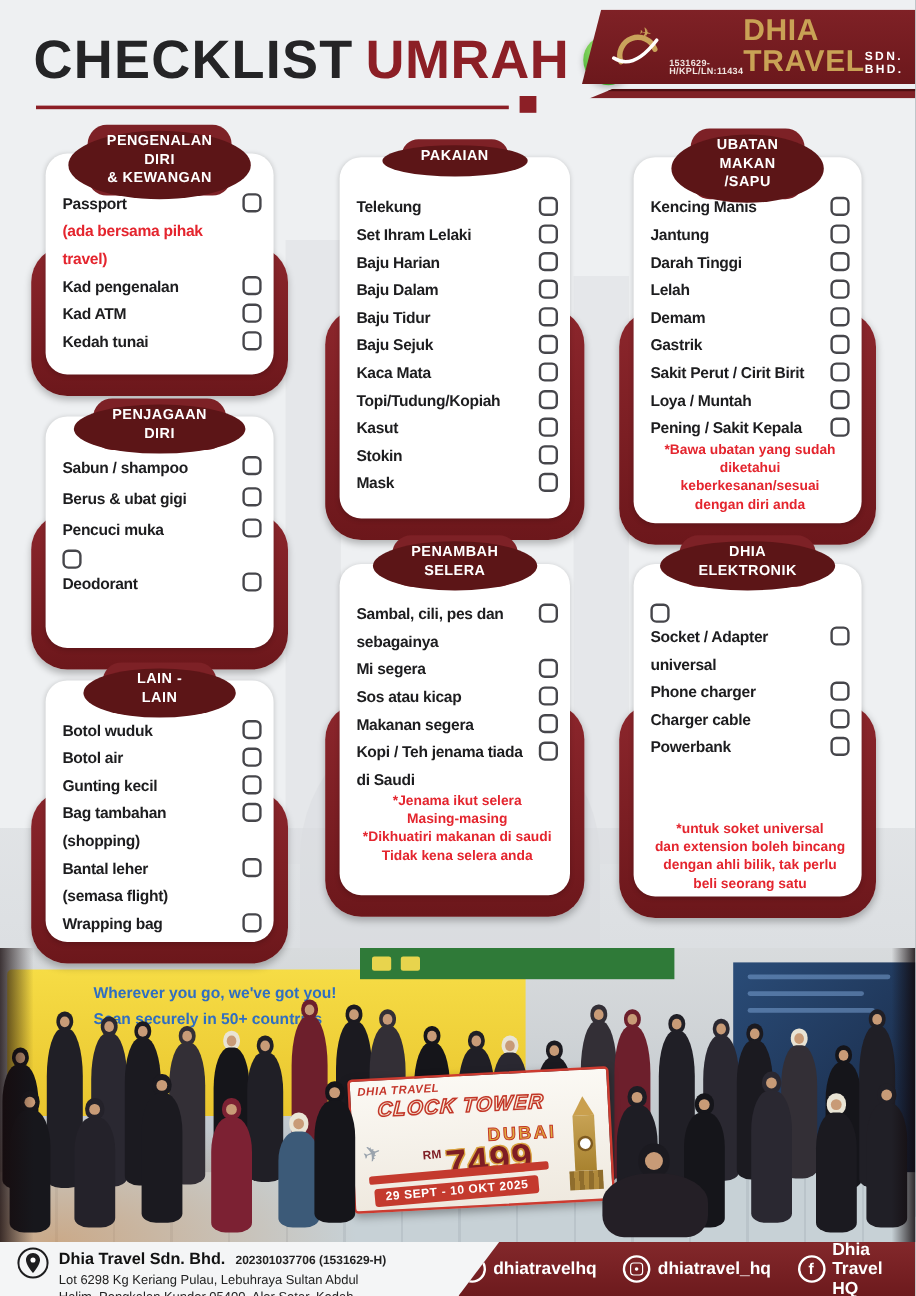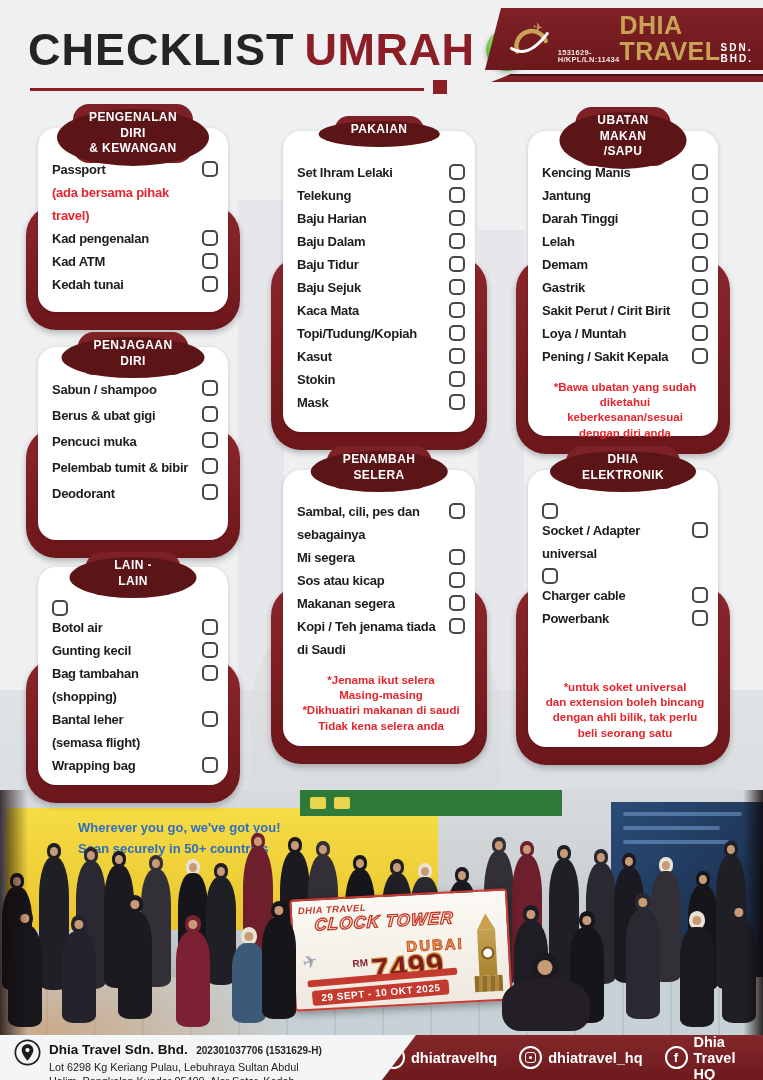--- a/index.html
+++ b/index.html
@@ -45,21 +45,21 @@
       background:#7d2126;color:#fff;font-size:12px;font-weight:800;letter-spacing:.4px;text-align:center;
       padding:6px 16px;border-radius:16px;white-space:pre-line;line-height:1.3;}
   .pill::before{content:"";position:absolute;left:-16px;right:-16px;top:5px;bottom:-3px;
       background:#5c1517;border-radius:50%;z-index:-1;}
   .card.two .pill{top:-24px;}
   .row{display:flex;align-items:flex-start;gap:6px;}
   .lbl{flex:1 1 auto;font-size:13px;font-weight:700;line-height:23px;letter-spacing:-.25px;white-space:pre;}
   .card.roomy .lbl{line-height:26px;}
   .sub{color:#e4252e;font-size:13px;font-weight:700;line-height:23px;white-space:pre;}
   .cb{flex:0 0 auto;width:16px;height:16px;border:2px solid #46464b;border-radius:5px;background:#fff;margin-top:3px;}
-  .note{margin-top:12px;color:#e4252e;font-size:11.5px;font-weight:700;text-align:center;
+  .note{color:#e4252e;font-size:11.5px;font-weight:700;text-align:center;
       line-height:1.32;white-space:pre-line;}
   .card.note-gap .note{margin-top:50px;}
 
   
   .photo{position:absolute;left:0;top:790px;width:763px;height:245px;z-index:1;overflow:hidden;
       background:linear-gradient(#d8dbdd 0%,#cfd3d6 30%,#c3cacf 58%,#b4bdc4 78%,#a8b1b9 100%);}
   .floor{position:absolute;left:0;bottom:0;width:100%;height:58px;z-index:1;
       background:repeating-linear-gradient(90deg,#c7d1d6 0 46px,#bac4ca 46px 48px),linear-gradient(#c7d1d6,#b9c3c9);}
   .glow{position:absolute;left:0;bottom:0;width:300px;height:110px;z-index:1;
       background:radial-gradient(ellipse at 15% 100%,rgba(205,130,60,.5),rgba(205,130,60,0) 70%);}
@@ -188,34 +188,34 @@
         </div>
         <div class="row">
           <div class="lbl">Berus &amp; ubat gigi</div>
           <span class="cb"></span>
         </div>
         <div class="row">
           <div class="lbl">Pencuci muka</div>
           <span class="cb"></span>
         </div>
         <div class="row">
-          <div class="lbl">Pelembab tumit &amp; bibir</div>
           <span class="cb"></span>
         </div>
         <div class="row">
           <div class="lbl">Deodorant</div>
           <span class="cb"></span>
         </div>
       </div>
       <div class="pill">PENJAGAAN DIRI</div>
     </section>
   <section class="card" style="left:38px;top:567px;width:190px;height:218px;">
       <div class="backdrop"></div>
       <div class="cardbody">
         <div class="row">
+          <div class="lbl">Botol wuduk</div>
           <span class="cb"></span>
         </div>
         <div class="row">
           <div class="lbl">Botol air</div>
           <span class="cb"></span>
         </div>
         <div class="row">
           <div class="lbl">Gunting kecil</div>
           <span class="cb"></span>
         </div>
@@ -233,25 +233,25 @@
           <div class="lbl">Wrapping bag</div>
           <span class="cb"></span>
         </div>
       </div>
       <div class="pill">LAIN - LAIN</div>
     </section>
   <section class="card" style="left:283px;top:131px;width:192px;height:301px;">
       <div class="backdrop"></div>
       <div class="cardbody">
         <div class="row">
+          <div class="lbl">Telekung</div>
+          <span class="cb"></span>
+        </div>
+        <div class="row">
           <div class="lbl">Set Ihram Lelaki</div>
-          <span class="cb"></span>
-        </div>
-        <div class="row">
-          <div class="lbl">Telekung</div>
           <span class="cb"></span>
         </div>
         <div class="row">
           <div class="lbl">Baju Harian</div>
           <span class="cb"></span>
         </div>
         <div class="row">
           <div class="lbl">Baju Dalam</div>
           <span class="cb"></span>
         </div>
@@ -370,20 +370,21 @@
       <div class="cardbody">
         <div class="row">
           <span class="cb"></span>
         </div>
         <div class="row">
           <div class="lbl">Socket / Adapter
 universal</div>
           <span class="cb"></span>
         </div>
         <div class="row">
+          <div class="lbl">Phone charger</div>
           <span class="cb"></span>
         </div>
         <div class="row">
           <div class="lbl">Charger cable</div>
           <span class="cb"></span>
         </div>
         <div class="row">
           <div class="lbl">Powerbank</div>
           <span class="cb"></span>
         </div>

